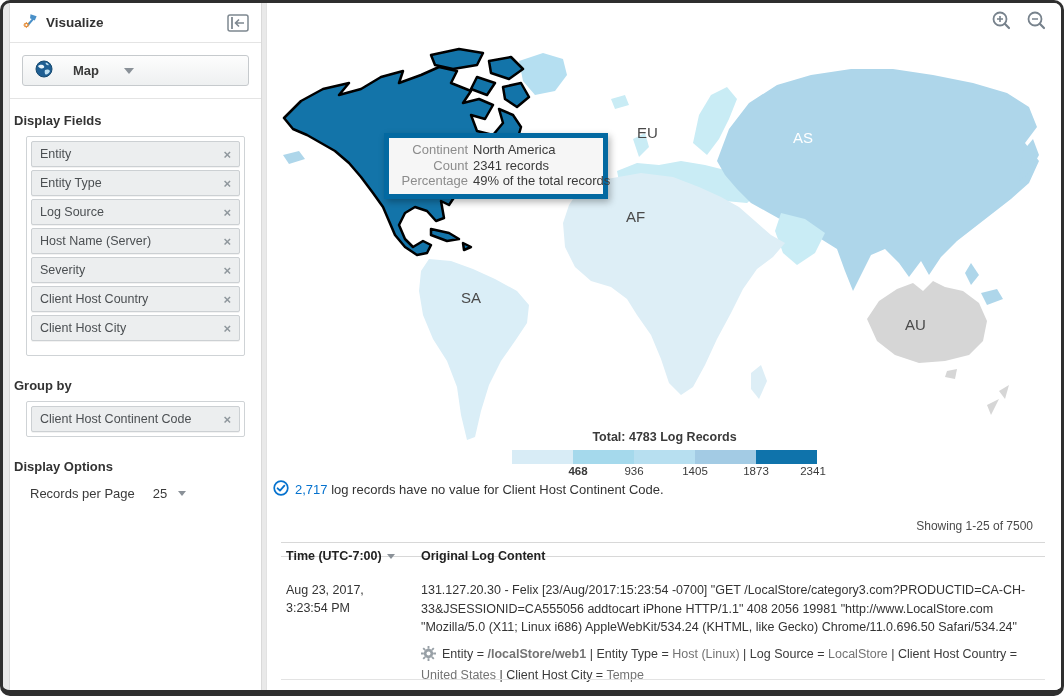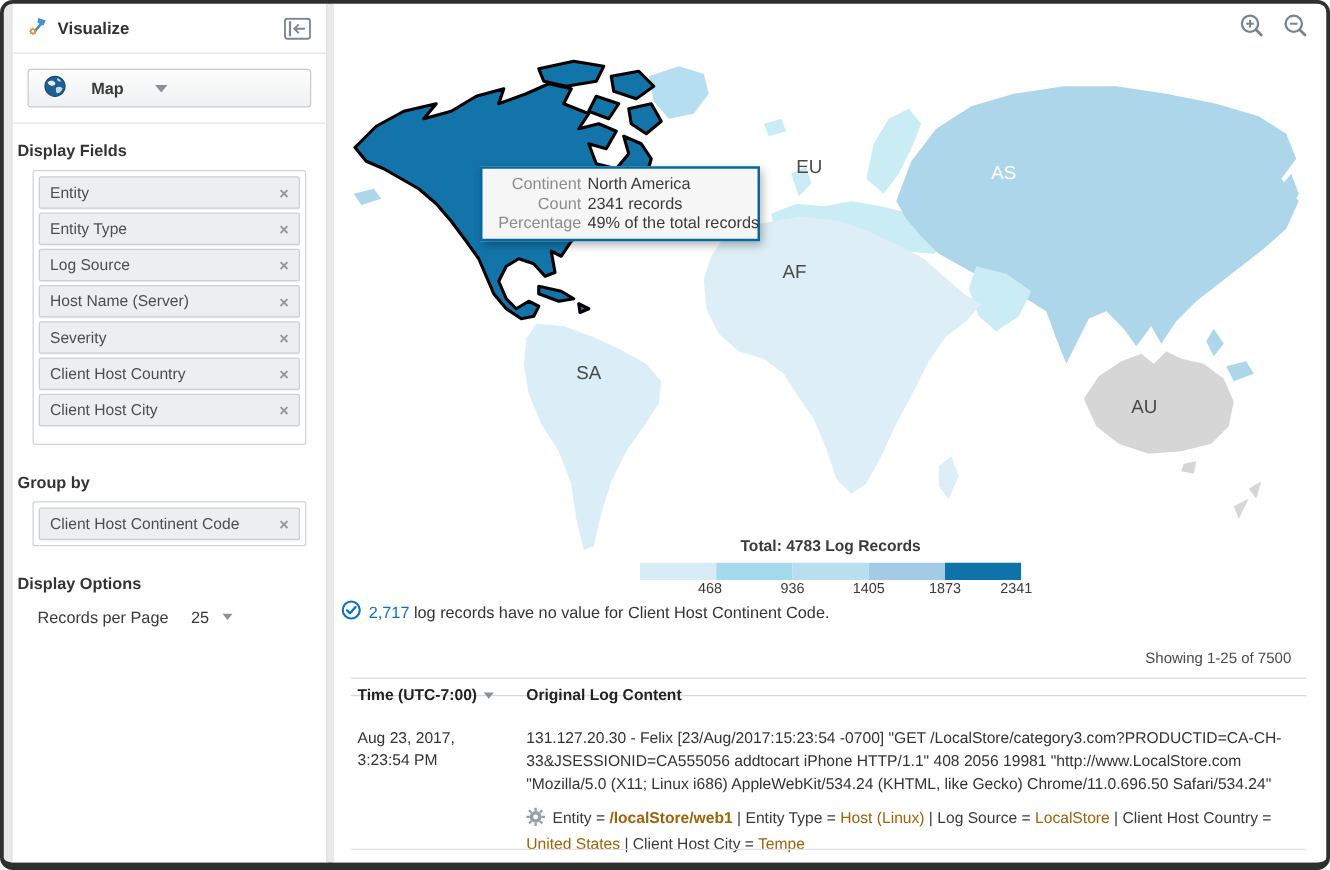--- a/index.html
+++ b/index.html
@@ -25,40 +25,40 @@
   .records-value{font-size:13px;color:#3a3a3a;margin-left:12px;}
   .caret-down{width:0;height:0;border-left:4px solid transparent;border-right:4px solid transparent;border-top:5px solid #8a9198;display:inline-block;margin-left:5px;}
   .caret-down.big{border-left-width:5px;border-right-width:5px;border-top-width:6px;}
   
   .main{position:absolute;left:263px;top:0;bottom:0;right:0;background:#fff;border-left:1px solid #e2e2e2;}
   .zoom-controls{position:absolute;top:7px;right:14px;display:flex;gap:14px;}
   .zoom-controls svg{cursor:pointer;}
   .map-svg{position:absolute;top:40px;left:14px;}
   .map-label{font-size:15px;fill:#4a4a4a;font-family:"Liberation Sans",sans-serif;}
   .map-label.light{fill:#ffffff;}
-  .tooltip{position:absolute;left:117px;top:130px;width:224px;background:#f6f6f6;border:2px solid #0369a1;box-shadow:2px 3px 7px rgba(0,0,0,.3);padding:4px 8px 5px;z-index:5;}
+  .tooltip{position:absolute;left:117px;top:130px;width:224px;background:#f6f6f6;border:5px solid #0369a1;box-shadow:2px 3px 7px rgba(0,0,0,.3);padding:4px 8px 5px;z-index:5;}
   .tt-row{display:flex;font-size:13px;line-height:15.5px;}
   .tt-label{width:76px;text-align:right;color:#8c8c8c;padding-right:5px;flex:none;}
   .tt-value{color:#3a3a3a;white-space:nowrap;}
   .legend-title{position:absolute;top:427px;left:245px;width:305px;text-align:center;font-size:12.5px;color:#3a3a3a;font-weight:bold;}
   .legend-bar{position:absolute;top:447px;left:245px;}
   .legend-ticks{position:absolute;top:462px;left:245px;width:305px;height:14px;}
   .legend-ticks span{position:absolute;transform:translateX(-50%);font-size:11.5px;color:#3a3a3a;}
-  .lt-0{left:56px;} .lt-1{left:122px;} .lt-2{left:183px;} .lt-3{left:244px;} .lt-4{left:301px;}
+  .lt-0{left:66px;font-weight:bold;} .lt-1{left:122px;} .lt-2{left:183px;} .lt-3{left:244px;} .lt-4{left:301px;}
   .nodata{position:absolute;top:477px;left:6px;display:flex;align-items:center;gap:6px;font-size:13px;color:#333;}
   .nodata-count{color:#0572ce;cursor:pointer;}
   .showing{position:absolute;top:516px;right:28px;font-size:12px;color:#4a4a4a;}
   .thead{position:absolute;top:539px;left:14px;width:764px;height:15px;border-top:1px solid #d8d8d8;border-bottom:1px solid #d8d8d8;}
   .th-time{position:absolute;left:5px;top:6px;font-size:12.5px;font-weight:bold;color:#222;display:flex;align-items:center;cursor:pointer;}
   .th-content{position:absolute;left:140px;top:6px;font-size:12.5px;font-weight:bold;color:#222;}
   .trow-time{position:absolute;top:578px;left:19px;width:120px;font-size:12.5px;color:#333;line-height:18px;}
   .trow-content{position:absolute;top:578px;left:154px;width:620px;font-size:12.5px;color:#333;line-height:18.5px;overflow-wrap:anywhere;}
   .meta-line{margin-top:8px;color:#3a3a3a;}
   .meta-line .gear{display:inline-block;vertical-align:-3px;margin-right:6px;}
-  .meta-link{color:#a16207;text-decoration:none;cursor:pointer;}
+  .meta-link{color:#737373;text-decoration:none;cursor:pointer;}
   .meta-link.bold{font-weight:bold;}
   .row-border{position:absolute;top:676px;left:14px;width:764px;border-top:1px solid #e3e3e3;}
 </style>
 </head>
 <body>
 
 <div class="frame">
 
   <div class="sidebar">
     <div class="sb-header">

